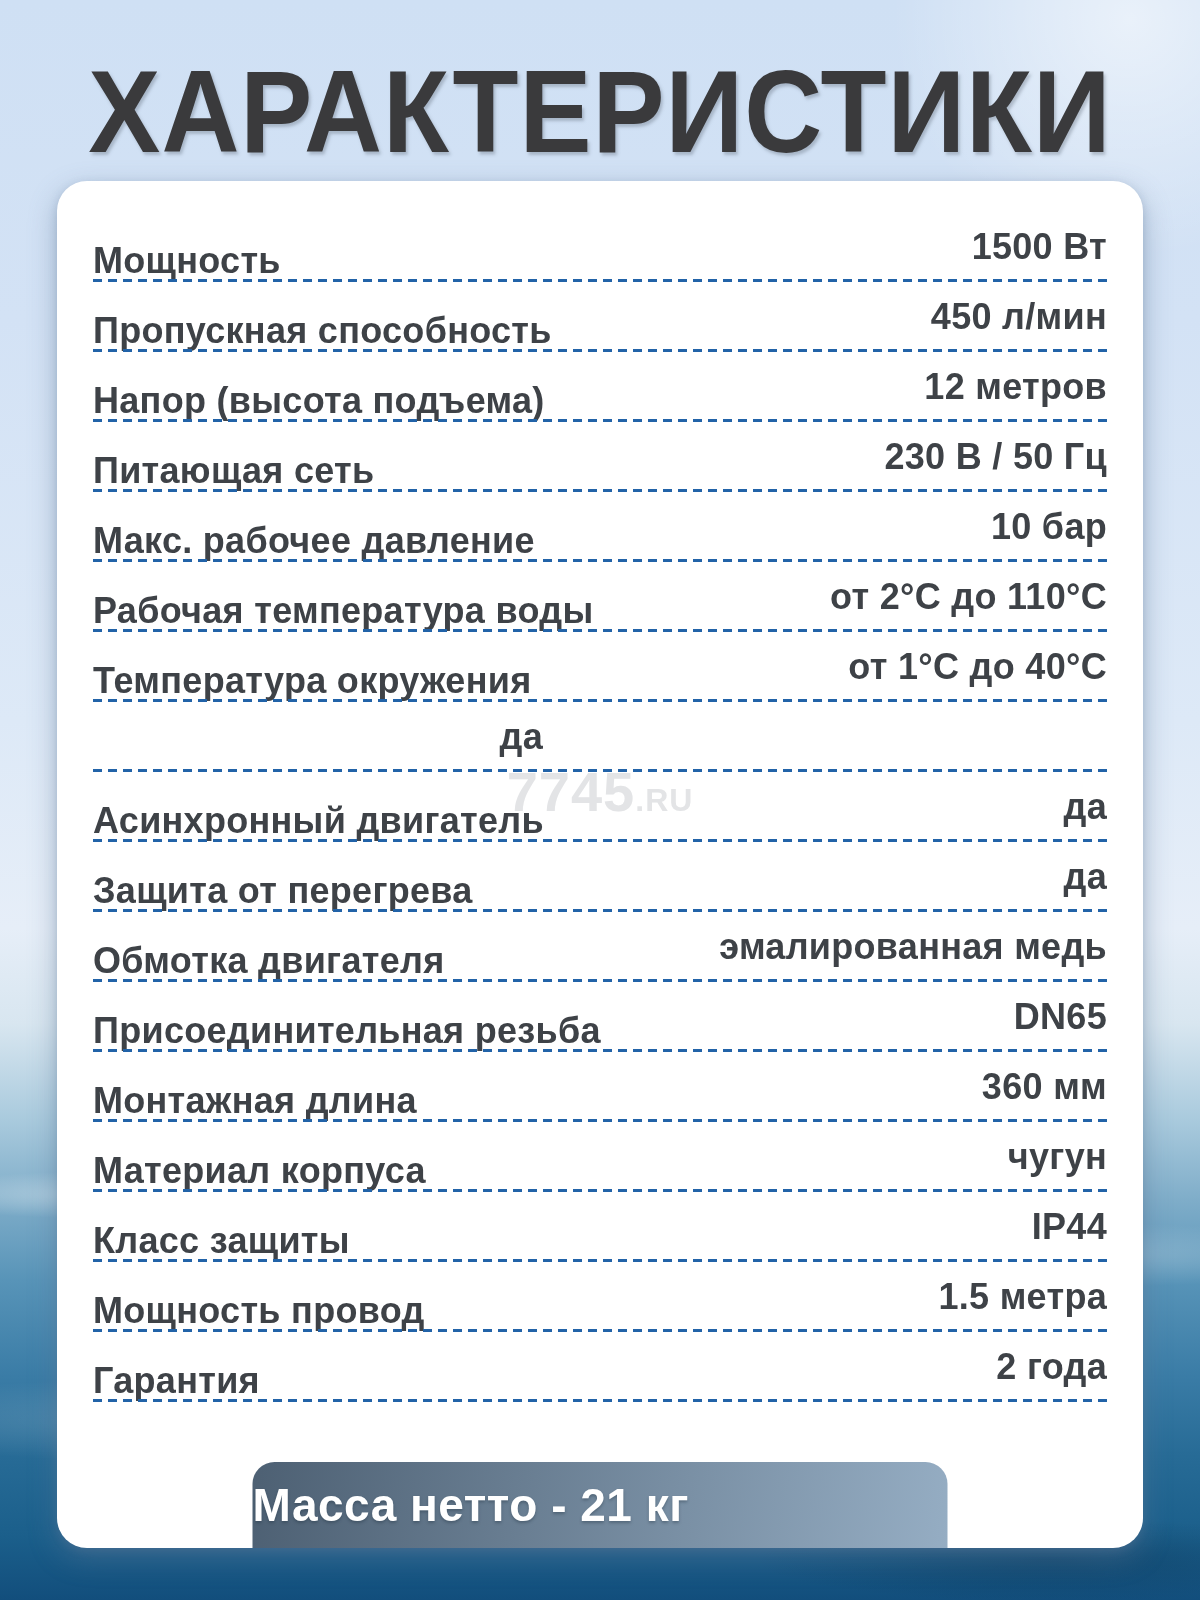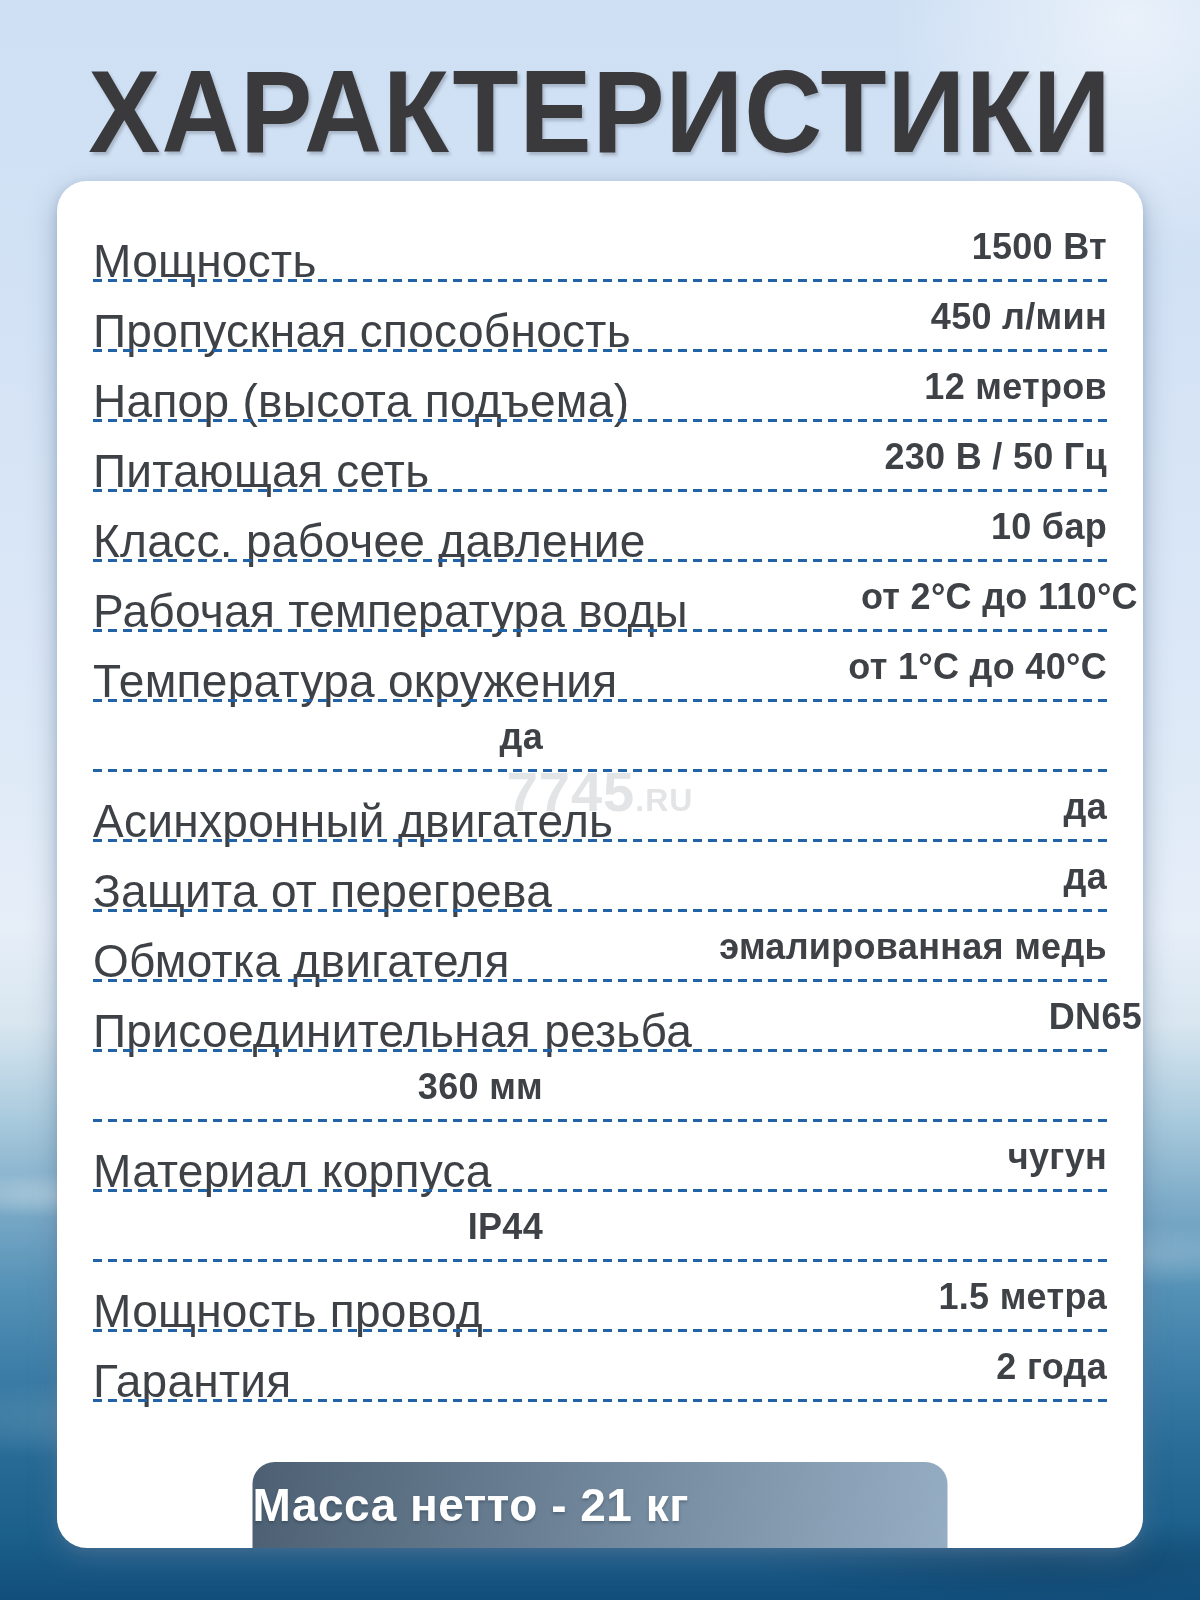--- a/index.html
+++ b/index.html
@@ -60,21 +60,21 @@
   .spec-row{
     position:relative;height:70px;
     display:flex;align-items:center;justify-content:space-between;
   }
   .spec-row::after{
     content:"";position:absolute;left:0;right:0;bottom:0;height:3px;
     background:repeating-linear-gradient(90deg,
       var(--dash-color) 0 9px, transparent 9px 15px);
   }
   .spec-label{
-    font-size:46px;font-weight:400;color:var(--text-color);
+    font-size:36px;font-weight:700;color:var(--text-color);
     letter-spacing:.3px;white-space:nowrap;margin-top:28px;
   }
   .spec-value{
     width:450px;text-align:right;flex:none;
     font-size:36px;font-weight:700;color:var(--text-color);
     letter-spacing:.3px;white-space:nowrap;
   }
   .net-weight-banner{
     position:absolute;left:50%;bottom:0;transform:translateX(-50%);
     width:695px;height:86px;
@@ -118,21 +118,21 @@
       <span class="spec-label">Напор (высота подъема)</span>
       <span class="spec-value">12 метров</span>
     </div>
 
     <div class="spec-row">
       <span class="spec-label">Питающая сеть</span>
       <span class="spec-value">230 В / 50 Гц</span>
     </div>
 
     <div class="spec-row">
-      <span class="spec-label">Класс. рабочее давление</span>
+      <span class="spec-label">Макс. рабочее давление</span>
       <span class="spec-value">10 бар</span>
     </div>
 
     <div class="spec-row">
       <span class="spec-label">Рабочая температура воды</span>
       <span class="spec-value">от 2°C до 110°C</span>
     </div>
 
     <div class="spec-row">
       <span class="spec-label">Температура окружения</span>
@@ -157,29 +157,31 @@
       <span class="spec-label">Обмотка двигателя</span>
       <span class="spec-value">эмалированная медь</span>
     </div>
 
     <div class="spec-row">
       <span class="spec-label">Присоединительная резьба</span>
       <span class="spec-value">DN65</span>
     </div>
 
     <div class="spec-row">
+      <span class="spec-label">Монтажная длина</span>
       <span class="spec-value">360 мм</span>
     </div>
 
     <div class="spec-row">
       <span class="spec-label">Материал корпуса</span>
       <span class="spec-value">чугун</span>
     </div>
 
     <div class="spec-row">
+      <span class="spec-label">Класс защиты</span>
       <span class="spec-value">IP44</span>
     </div>
 
     <div class="spec-row">
       <span class="spec-label">Мощность провод</span>
       <span class="spec-value">1.5 метра</span>
     </div>
 
     <div class="spec-row">
       <span class="spec-label">Гарантия</span>

